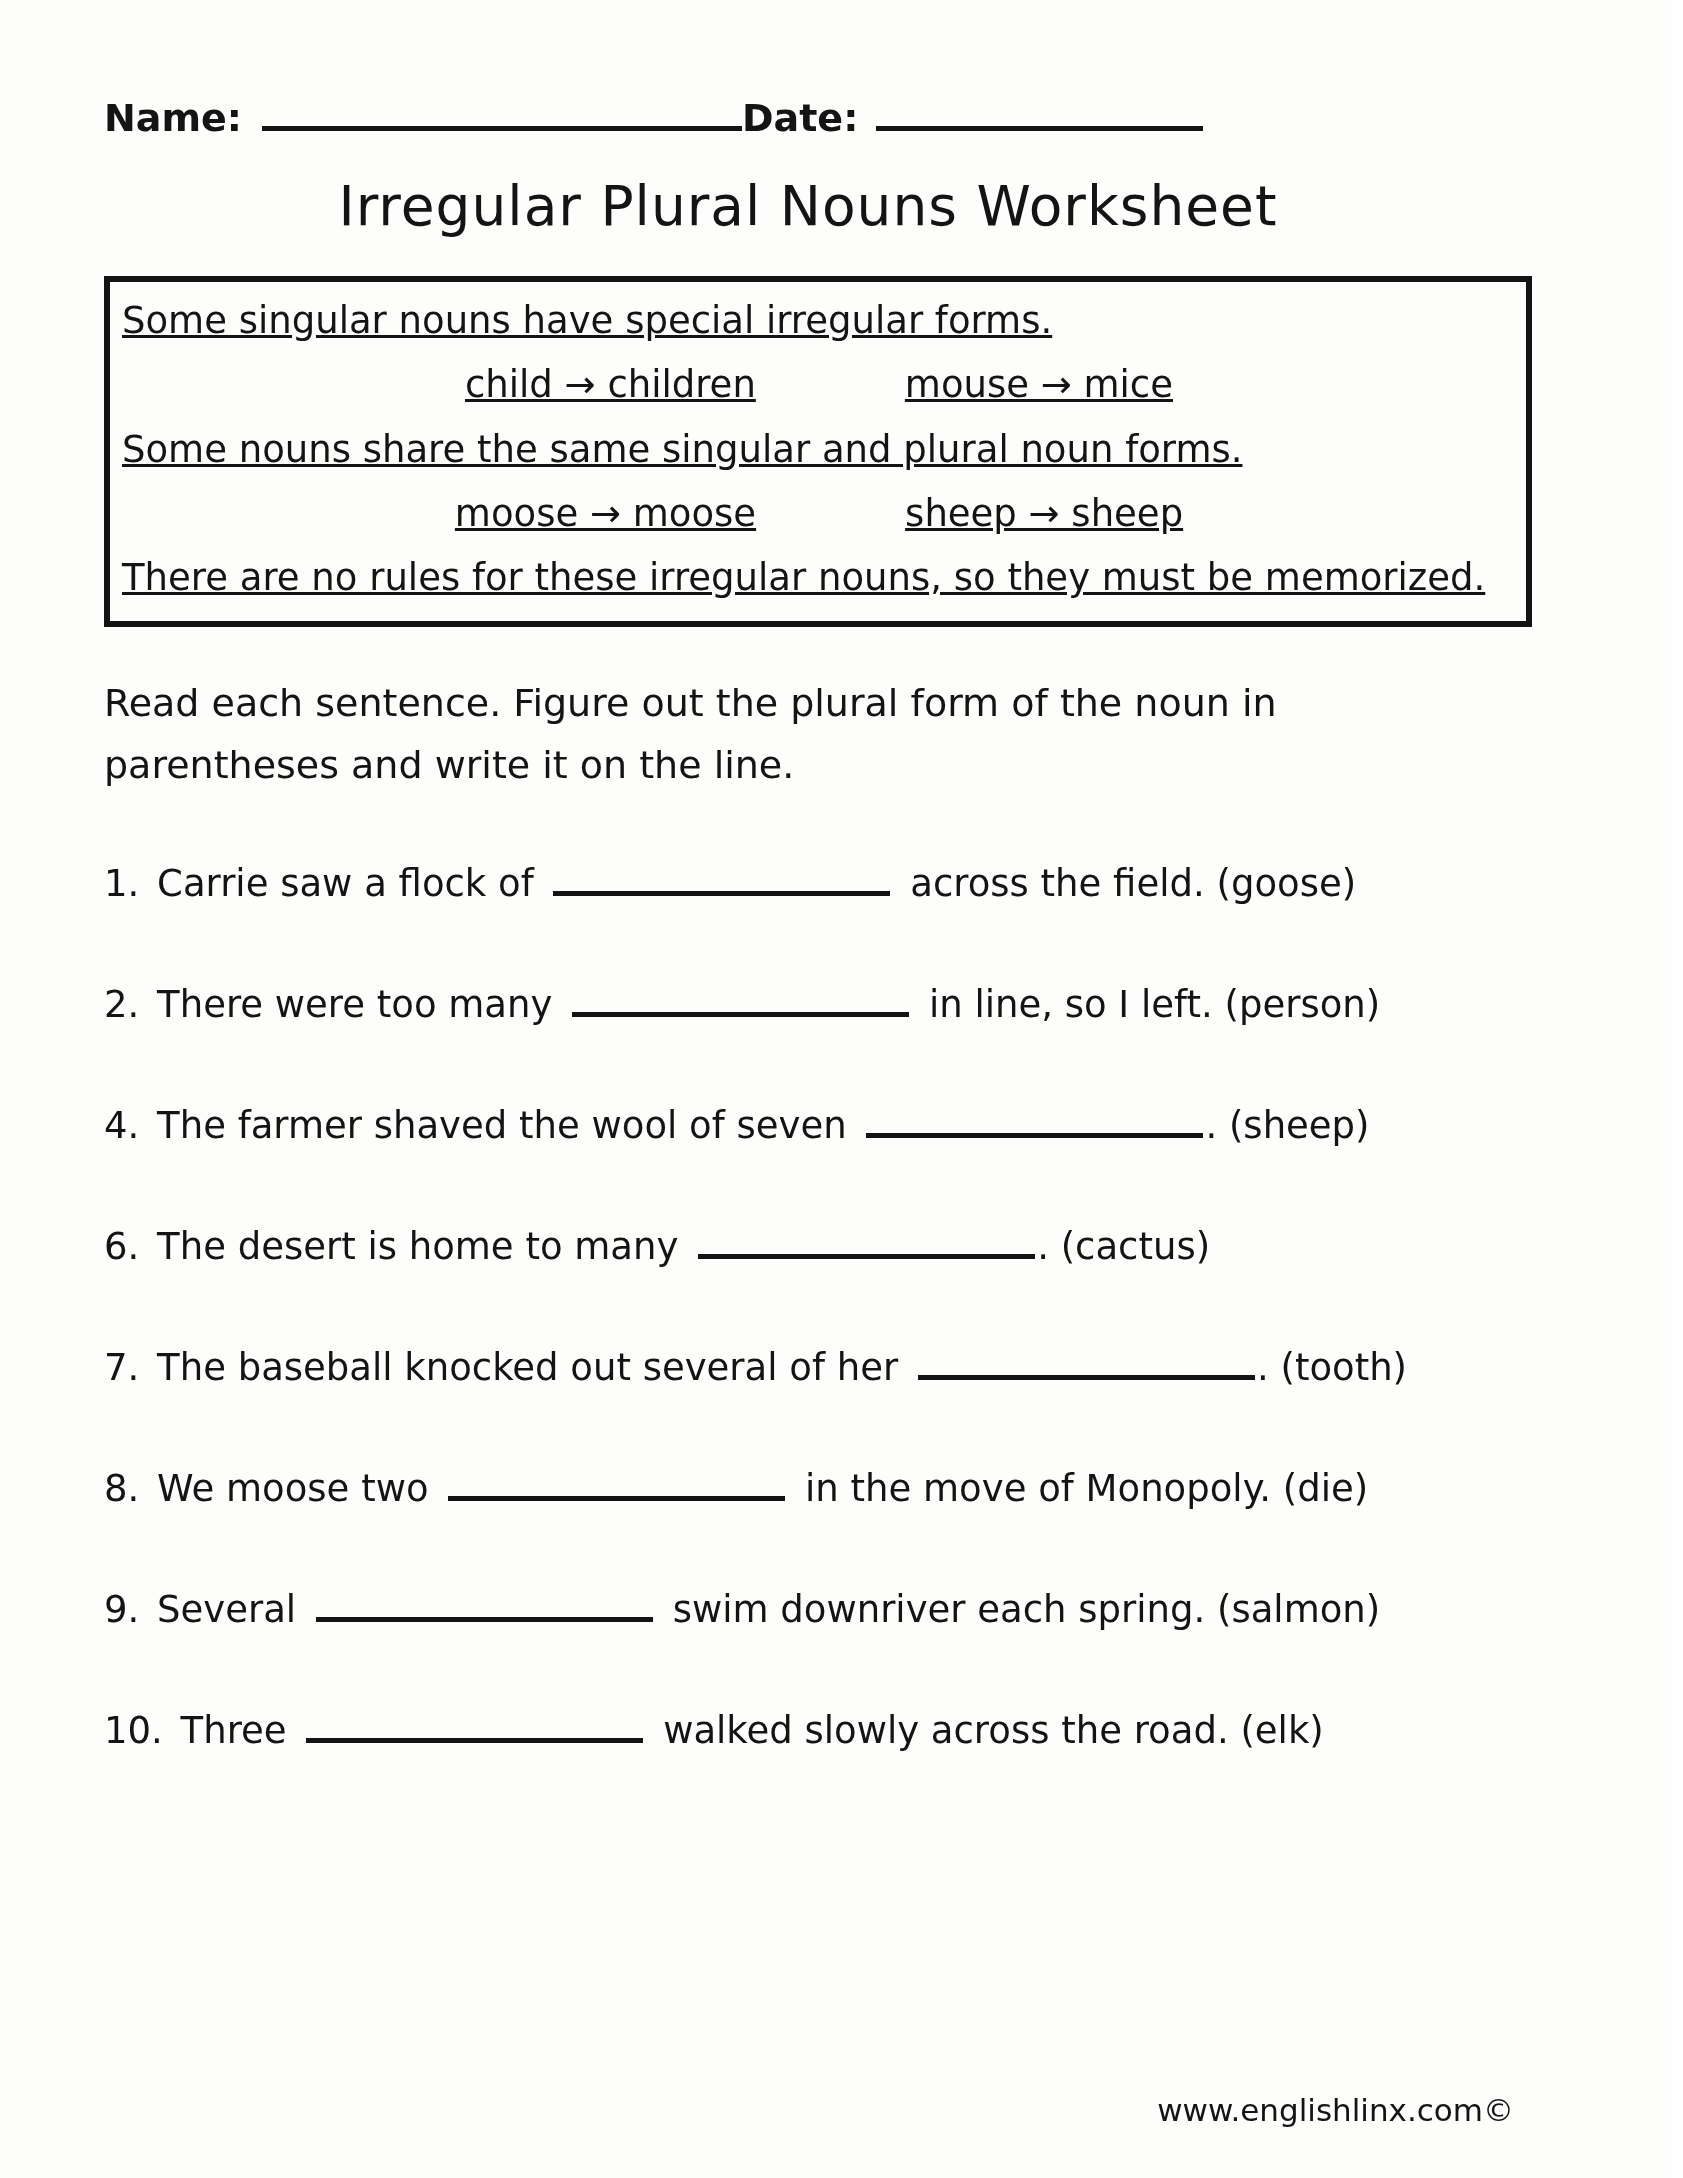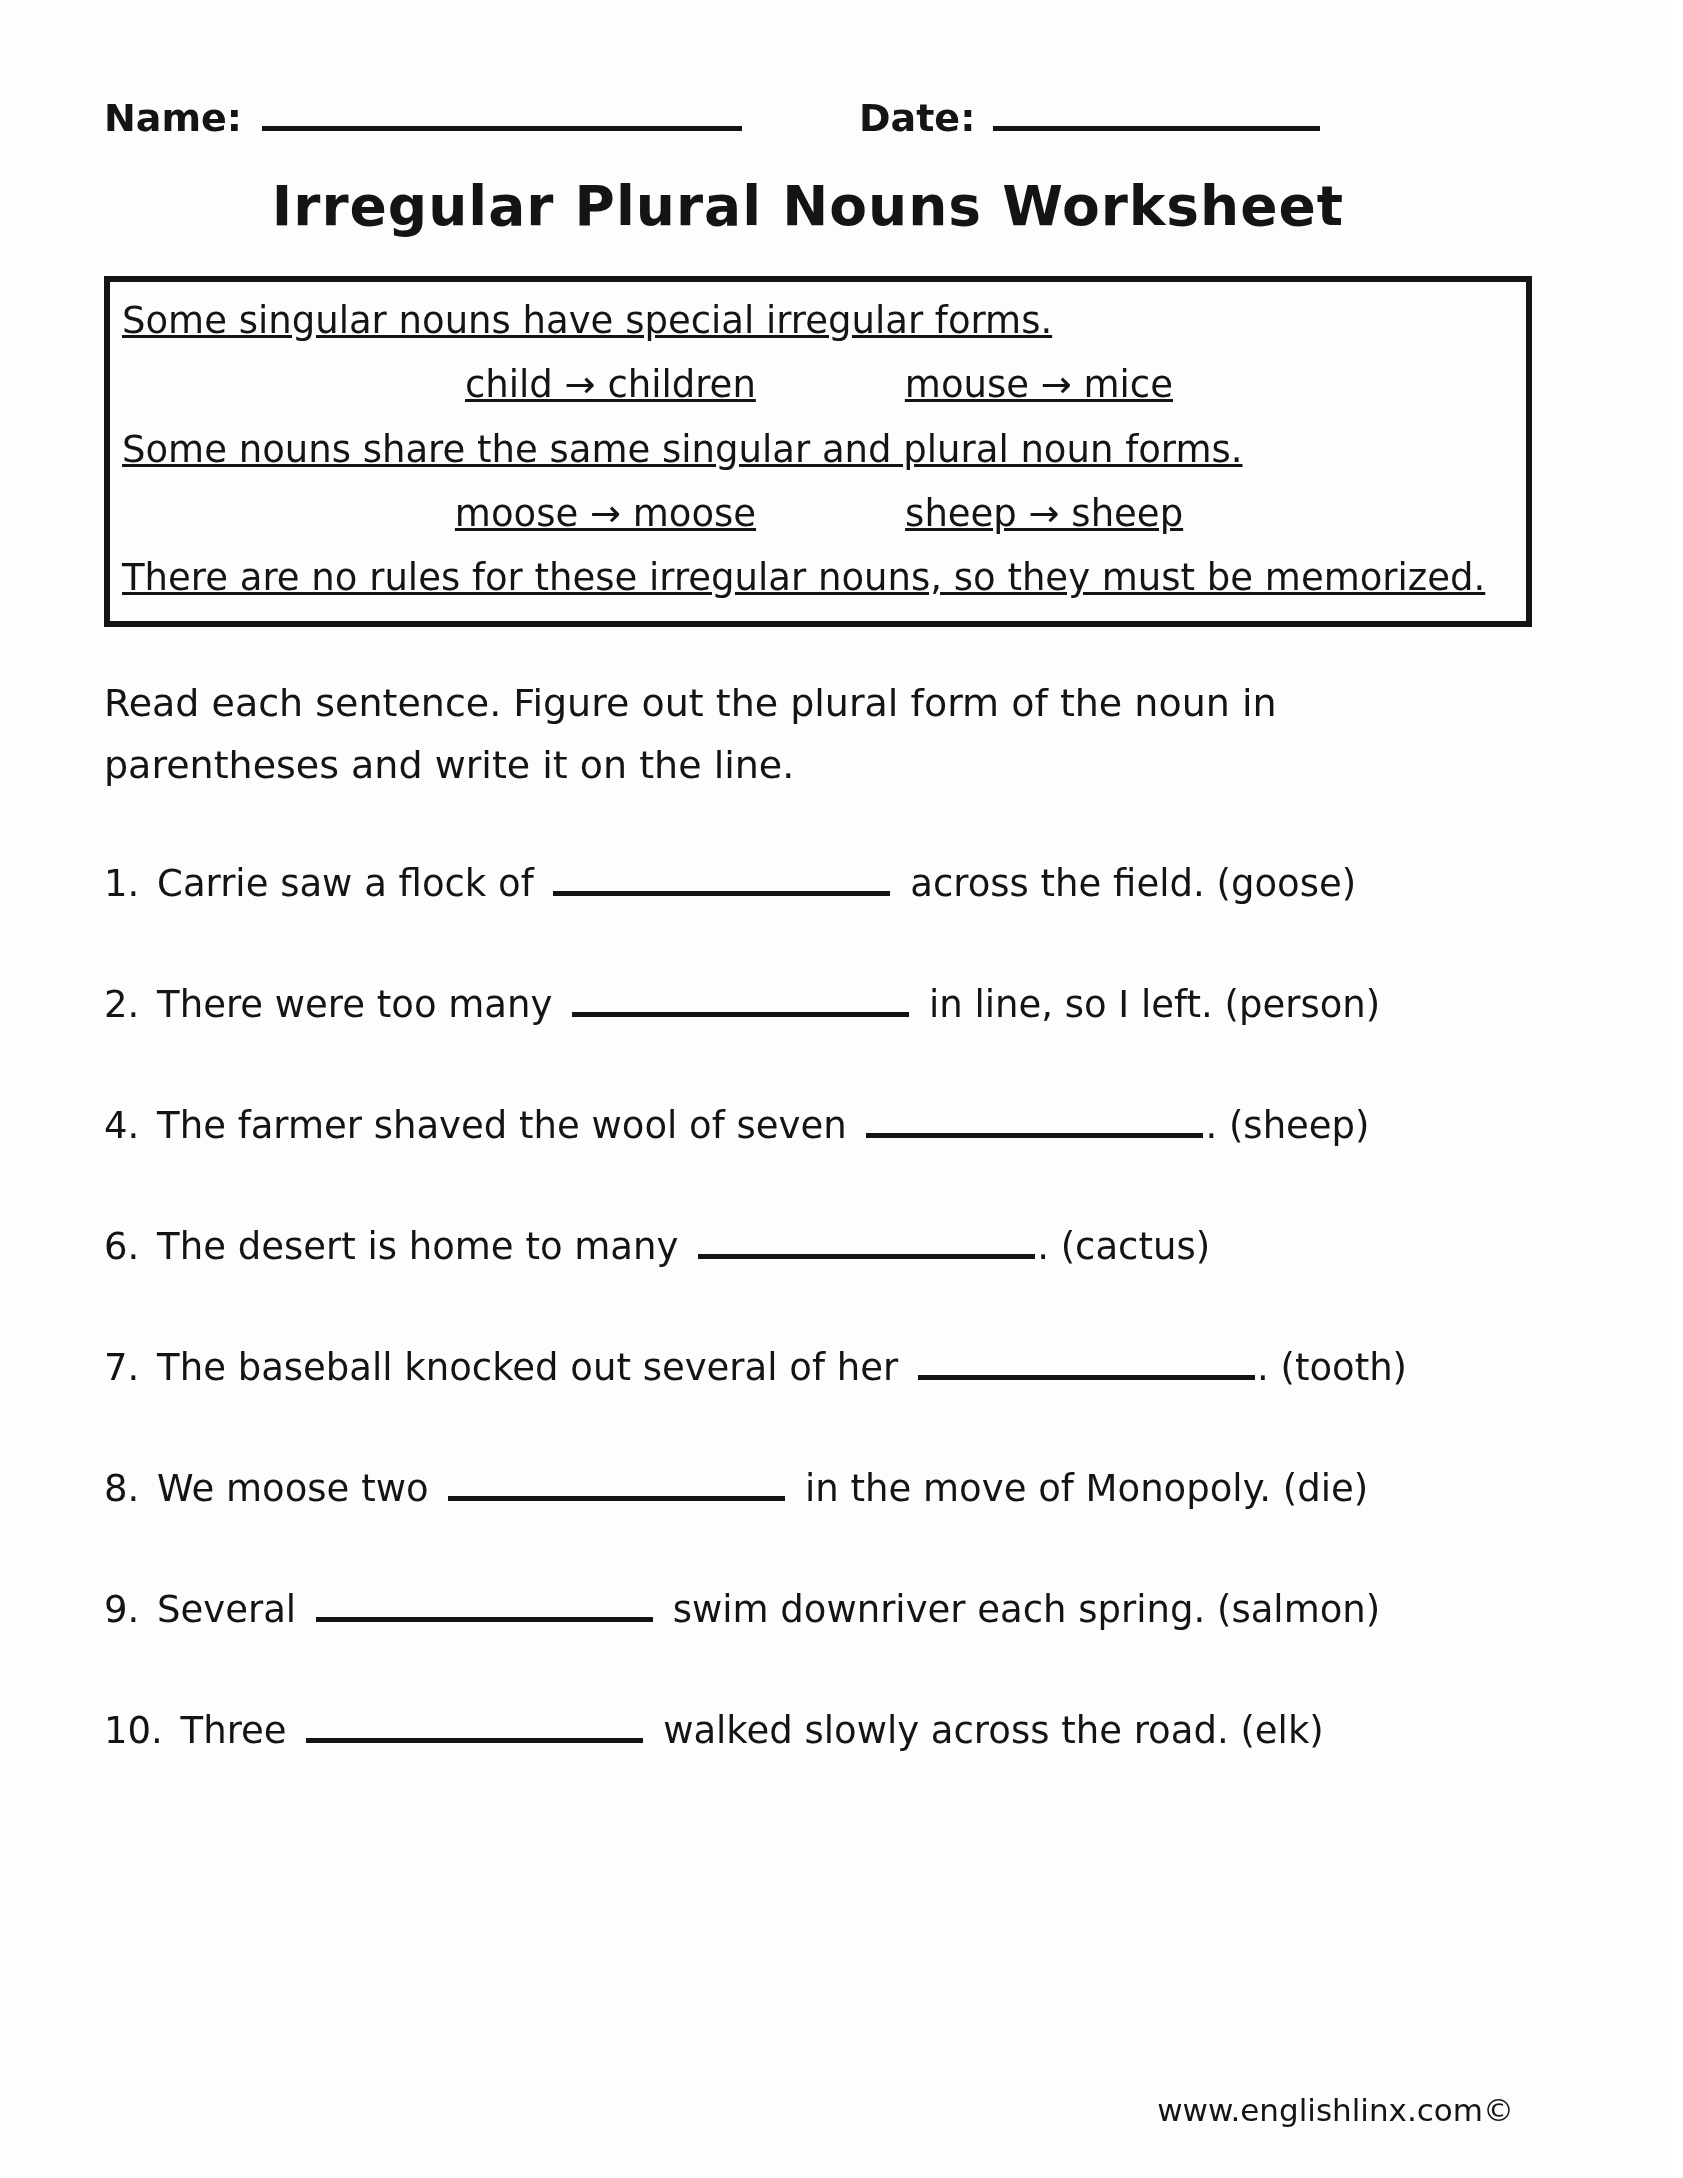--- a/index.html
+++ b/index.html
@@ -21,27 +21,27 @@
     align-items: flex-end;
     font-size: 38px;
     font-weight: bold;
   }
   .blank {
     display: inline-block;
     border-bottom: 5px solid #141414;
   }
   .name-blank { width: 480px; margin-left: 20px; height: 40px; }
   .date-blank { width: 327px; margin-left: 18px; height: 40px; }
-  .date-field { margin-left: 117px; }
+  .date-field { }
 
   
   .title {
     text-align: center;
     font-size: 55px;
-    font-weight: bold;
+    font-weight: normal;
     margin: 34px 20px 0 0;
     letter-spacing: 1px;
   }
 
   
   .rules-box {
     margin-top: 38px;
     border: 6px solid #141414;
     padding: 16px 10px 20px 12px;
     font-size: 37px;

